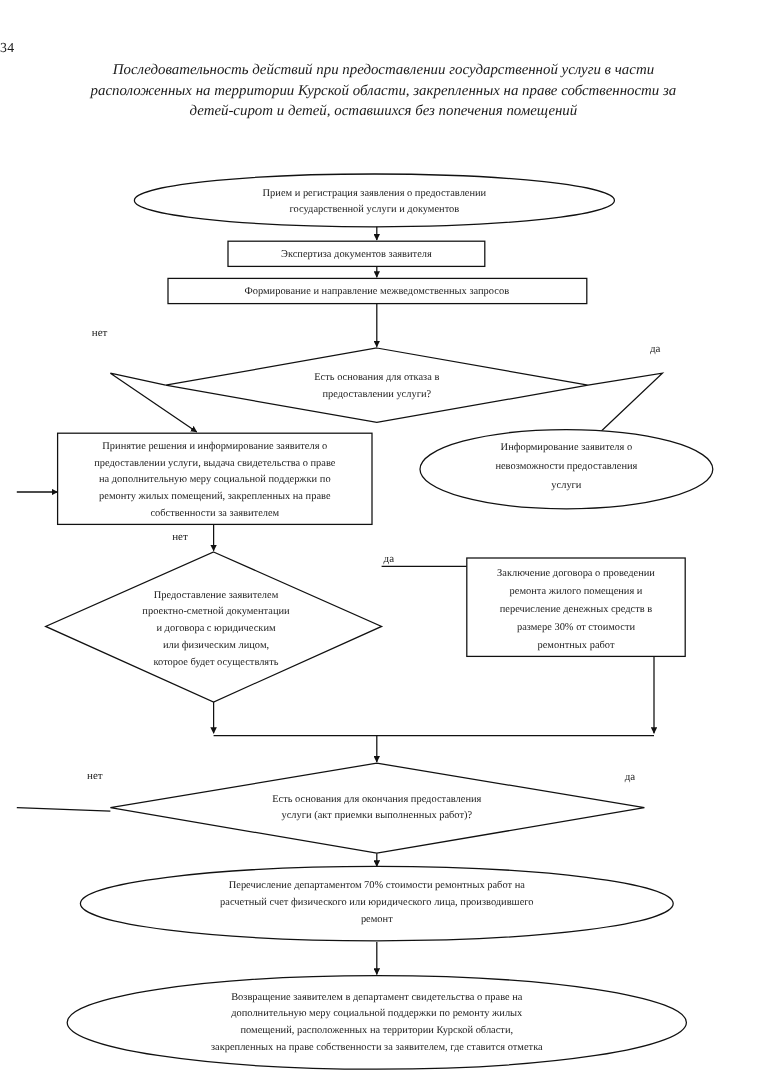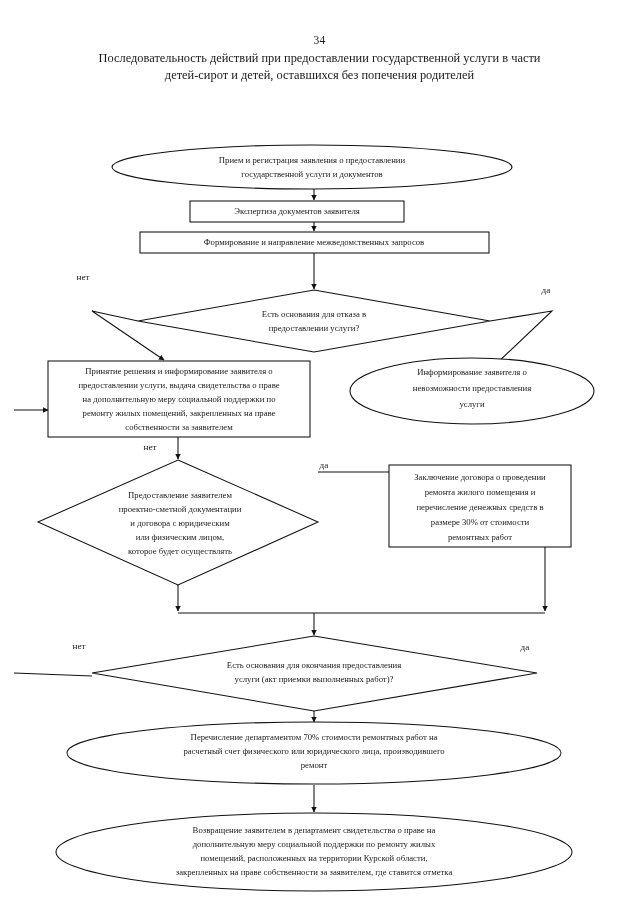--- a/index.html
+++ b/index.html
@@ -20,32 +20,33 @@
     position: relative;
     width: 639px;
     height: 905px;
     background: #ffffff;
   }
   .page-number {
     position: absolute;
     top: 34px;
     left: 0;
     width: 639px;
-    text-align: center;
+    text-align: left;
     font-size: 11.5px;
     letter-spacing: 0.2px;
   }
   .doc-title {
     position: absolute;
     top: 50px;
     left: 36px;
     width: 567px;
     text-align: center;
     font-size: 12.4px;
     line-height: 17.2px;
+    font-style: italic;
   }
   .doc-title .ln {
     display: block;
   }
   svg#flow {
     position: absolute;
     top: 0;
     left: 0;
     width: 639px;
     height: 905px;
@@ -77,21 +78,22 @@
 </style>
 </head>
 <body>
 
 <div id="page">
 
   <div class="page-number">34</div>
 
   <div class="doc-title">
     <span class="ln">Последовательность  действий при предоставлении государственной услуги в части</span>
-    <span class="ln">детей-сирот и детей,  оставшихся без попечения родителей</span>
+    <span class="ln">расположенных на территории Курской области, закрепленных на праве собственности за</span>
+    <span class="ln">детей-сирот и детей,  оставшихся без попечения помещений</span>
   </div>
 
   <svg id="flow" viewBox="0 0 639 905">
     <defs>
       <marker id="arrow" viewBox="0 0 10 10" refX="9.2" refY="5" markerWidth="5.2" markerHeight="5.2" orient="auto-start-reverse">
         <path d="M 0 0 L 10 5 L 0 10 z" fill="#111111"></path>
       </marker>
     </defs>
 
     <g>

